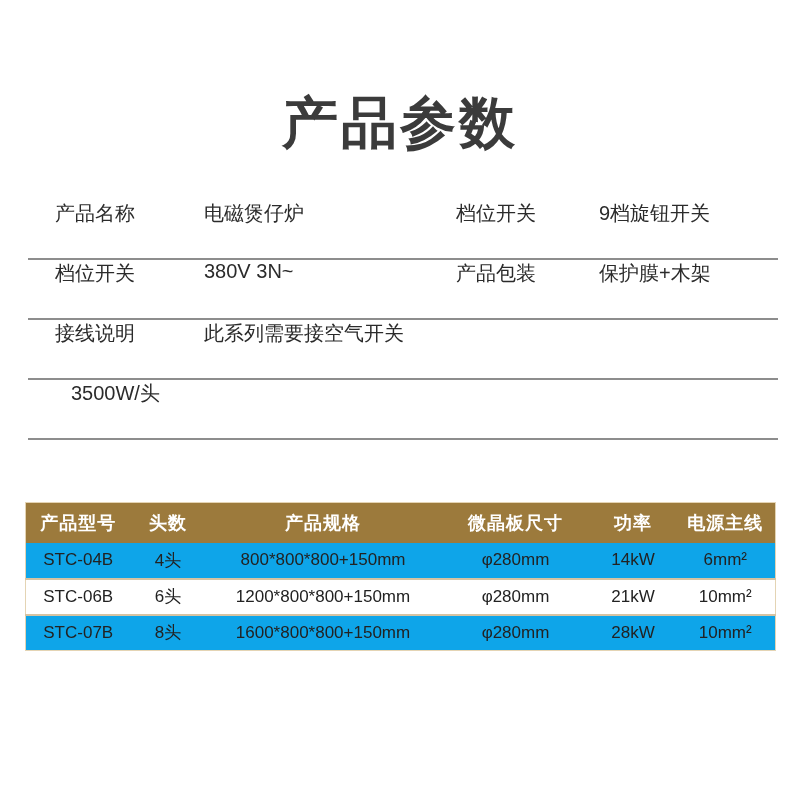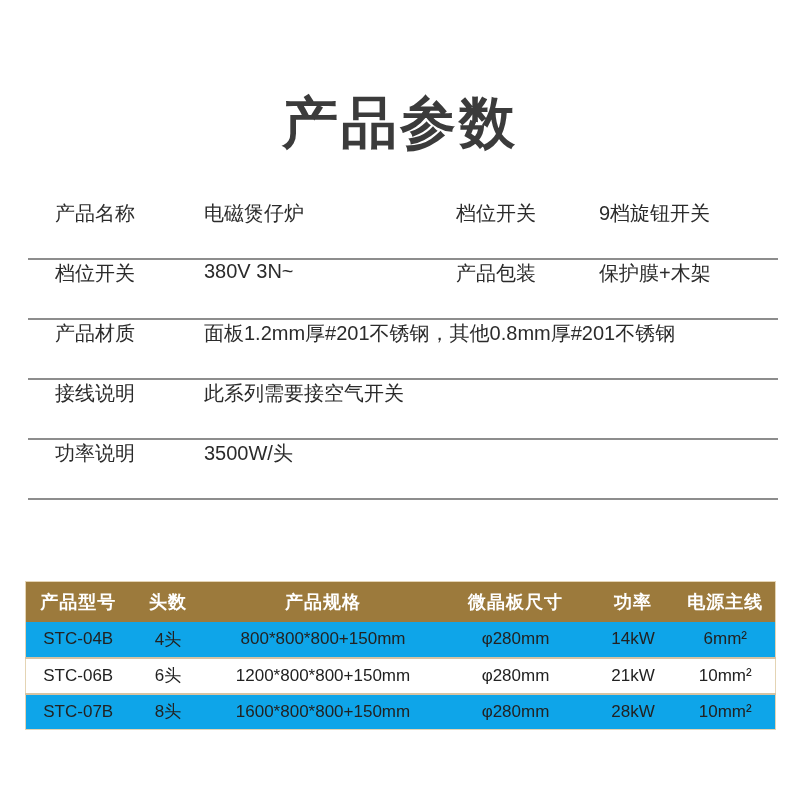--- a/index.html
+++ b/index.html
@@ -36,21 +36,21 @@
     font-size: 20px;
     font-weight: 500;
   }
   .spec-label  { width: 133px; color: #2b2b2b; }
   .spec-value  { color: #2b2b2b; margin-left: 16px; }
   .spec-value.v1 { width: 252px; }
   .spec-label.l2 { width: 127px; }
   .spec-value.wide { flex: 1; }
 
   
-  .params-table-wrap { margin: 81px 25px 0 25px; }
+  .params-table-wrap { margin: 62px 25px 0 25px; }
   table.params {
     width: 750px;
     border-collapse: collapse;
     table-layout: fixed;
     border: 1px solid #e4d4b4;
   }
   table.params th {
     background: #9c7a3c;
     color: #ffffff;
     font-size: 18px;
@@ -86,32 +86,27 @@
       <span class="spec-value wide">9档旋钮开关</span>
     </div>
 
     <div class="spec-row">
       <span class="spec-label">档位开关</span>
       <span class="spec-value v1">380V 3N~</span>
       <span class="spec-label l2">产品包装</span>
       <span class="spec-value wide">保护膜+木架</span>
     </div>
 
-    <div class="spec-row">
-      <span class="spec-label">产品材质</span>
-      <span class="spec-value wide">面板1.2mm厚#201不锈钢，其他0.8mm厚#201不锈钢</span>
-    </div>
 
     <div class="spec-row">
       <span class="spec-label">接线说明</span>
       <span class="spec-value wide">此系列需要接空气开关</span>
     </div>
 
     <div class="spec-row">
-      <span class="spec-label">功率说明</span>
       <span class="spec-value wide">3500W/头</span>
     </div>
 
   </div>
 
   <div class="params-table-wrap">
     <table class="params">
       <colgroup>
         <col style="width:105px">
           <col style="width:75px">

